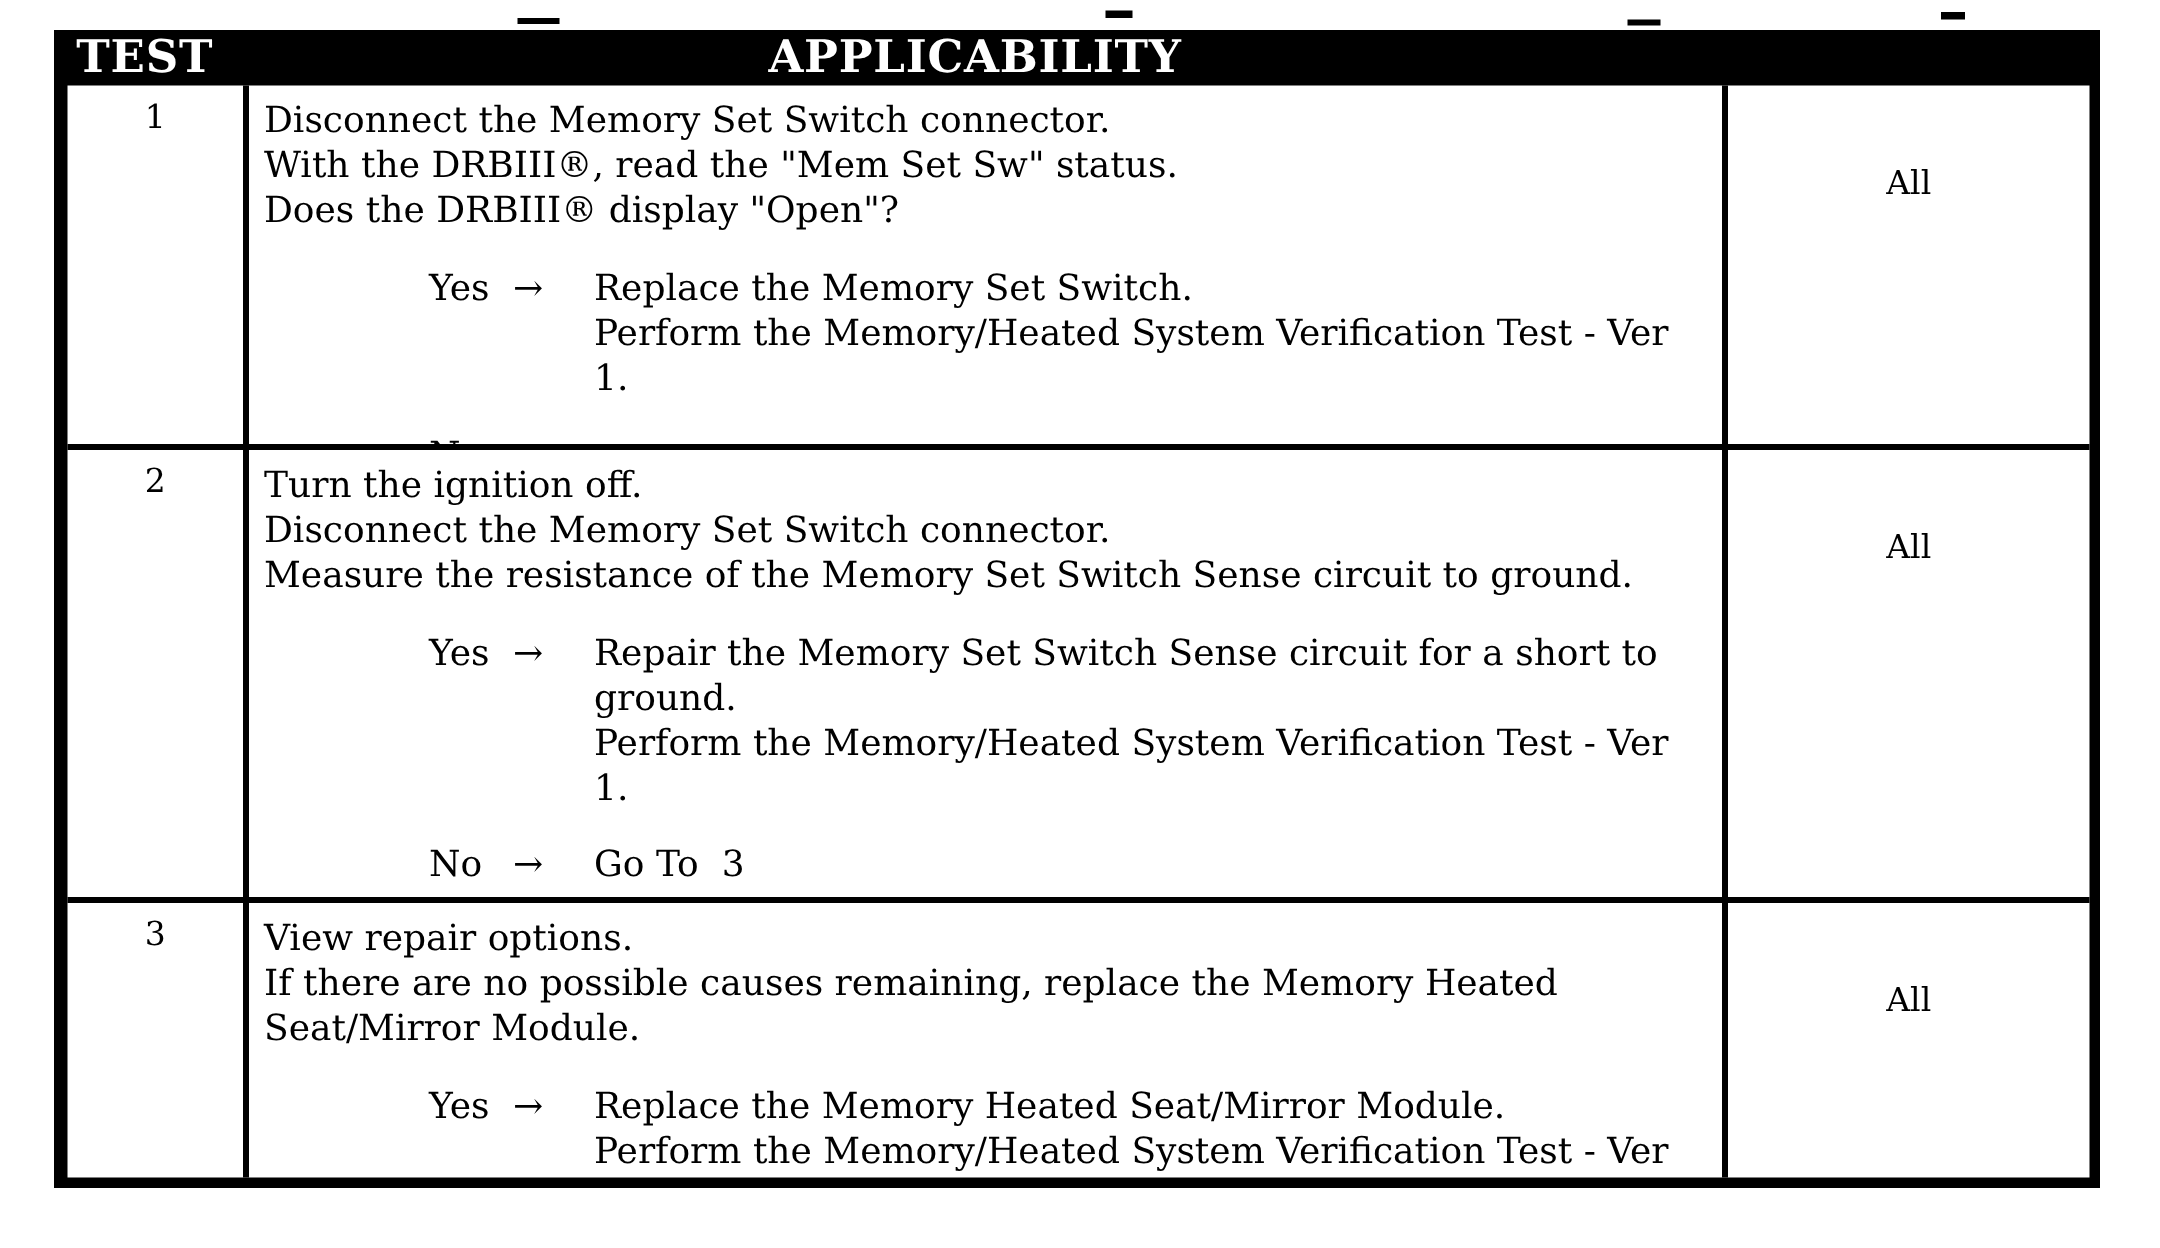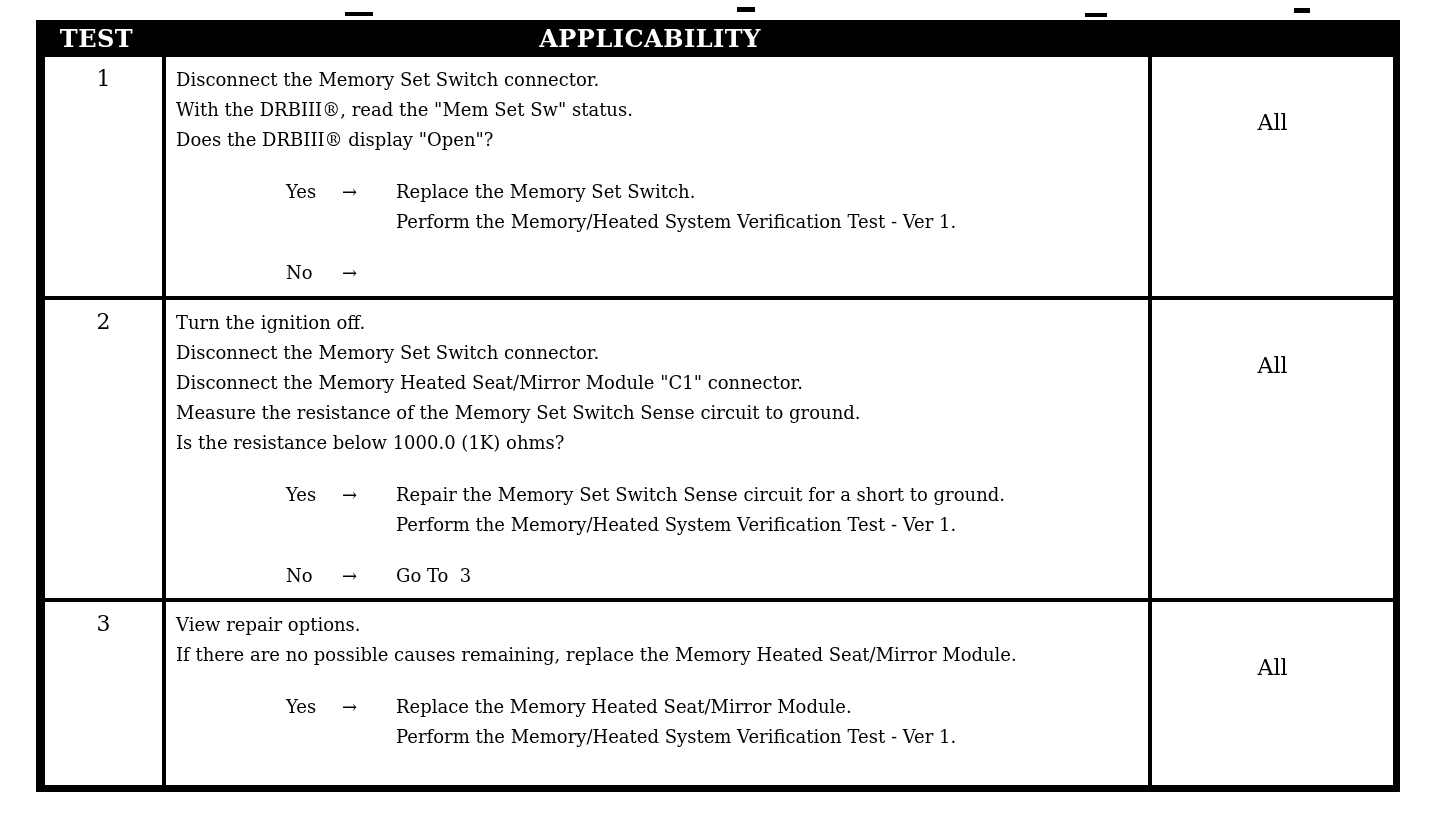--- a/index.html
+++ b/index.html
@@ -19,41 +19,41 @@
     border-bottom:7px solid #000;
     box-sizing:border-box;
   }
   .thead{
     display:grid;
     grid-template-columns:121px 986px 1fr;
     height:37px;
     margin-left:-9px;margin-right:-7px;
     background:#000;color:#fff;
     align-items:center;
-    font-weight:700;font-size:24px;letter-spacing:0.5px;
+    font-weight:700;font-size:30px;letter-spacing:0.5px;
   }
   .th{text-align:center;white-space:nowrap;}
   .trow{
     display:grid;
     grid-template-columns:121px 986px 1fr;
     border-bottom:4px solid #000;
   }
   .trow:nth-child(1){height:239px;}
   .trow:nth-child(2){height:298px;}
   .trow:nth-child(3){height:183px;border-bottom:none;}
   .td{box-sizing:border-box;overflow:hidden;}
   .td-test{
     border-right:4px solid #000;
     text-align:center;padding-top:9px;
     font-size:22px;
   }
   .td-action{
     border-right:4px solid #000;
     padding:8px 6px 0 10px;
-    font-size:18px;line-height:30px;
+    font-size:24px;line-height:30px;
   }
   .td-appl{
     text-align:center;padding-top:9px;
     font-size:22px;
     margin-top:44px;
   }
   .steps .action-line{white-space:pre-wrap;}
   .decisions{margin-top:22px;}
   .decision{display:flex;align-items:flex-start;margin-left:110px;}
   .decision + .decision{margin-top:21px;}
@@ -109,23 +109,21 @@
   </div>
 
   <div class="trow">
     <div class="td td-test">
       <span>2</span>
     </div>
     <div class="td td-action">
       <div class="steps">
               <div class="action-line">Turn the ignition off.</div>
               <div class="action-line">Disconnect the Memory Set Switch connector.</div>
-              <div class="action-line">Disconnect the Memory Heated Seat/Mirror Module "C1" connector.</div>
               <div class="action-line">Measure the resistance of the Memory Set Switch Sense circuit to ground.</div>
-              <div class="action-line">Is the resistance below 1000.0 (1K) ohms?</div>
             </div>
       <div class="decisions">
               <div class="decision">
                 <span class="answer">Yes</span>
                 <span class="arrow">→</span>
                 <div class="dlines">
                   <div class="dline">Repair the Memory Set Switch Sense circuit for a short to ground.</div>
                   <div class="dline">Perform the Memory/Heated System Verification Test - Ver 1.</div>
                 </div>
               </div>

